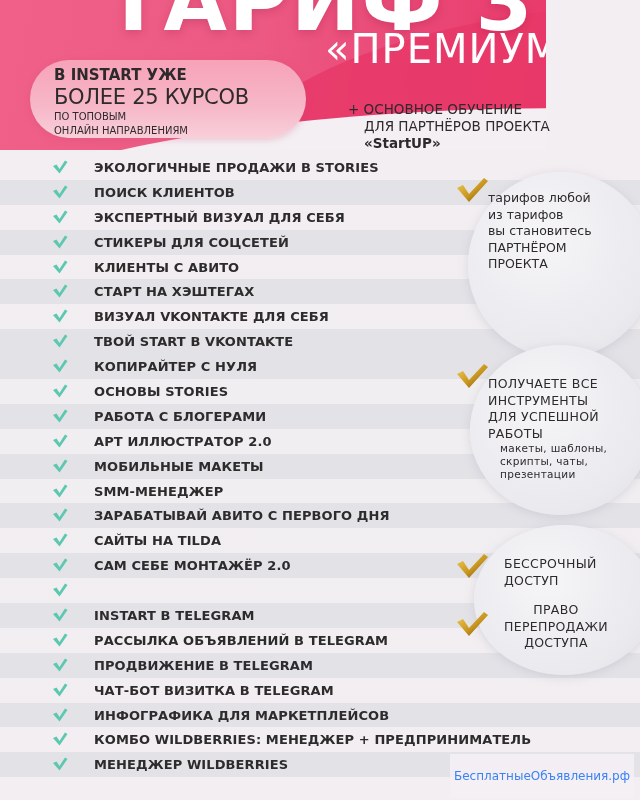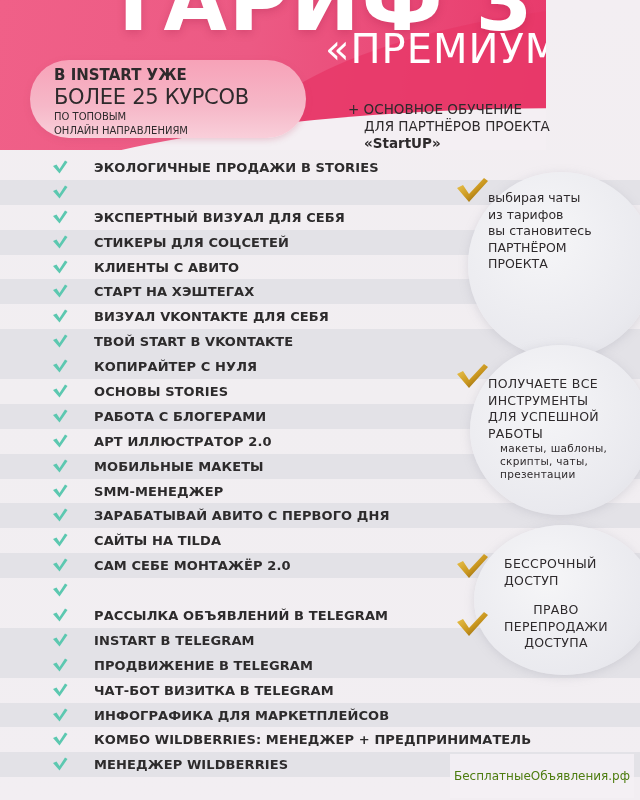--- a/index.html
+++ b/index.html
@@ -70,21 +70,21 @@
     background: radial-gradient(circle at 40% 35%, #f6f6f8 0%, #e9e9ee 70%, #dcdce2 100%);
     box-shadow: 0 2px 10px rgba(170,170,180,.35);
   }
   .gold {
     position: absolute; width: 34px; height: 28px;
   }
   .ctext { position: absolute; font-size: 12.5px; line-height: 16.5px; color: #2e2a2c; }
   .ctext.caps { font-size: 12.5px; letter-spacing: .3px; }
   .ctext .small { font-size: 10.5px; line-height: 13px; display: block; padding-left: 12px; }
   .watermark {
-    position: absolute; right: 6px; bottom: 2px; font-size: 12px; color: #4d7c0f;
+    position: absolute; right: 6px; bottom: 2px; font-size: 12px; color: #3b82f6;
     background: rgba(245,240,244,.85); padding: 15px 4px;
   }
 </style>
 </head>
 <body>
 
 <div class="hero">
   <div class="hero-wave2"></div>
   <div class="hero-wave"></div>
   <div class="title-big">ТАРИФ 3</div>
@@ -108,20 +108,21 @@
     <div class="row">
       <svg class="check" viewBox="0 0 16 16">
         <path d="M1 7 L4.5 5.5 L7.5 10 L13 1.5 L15.5 3 L7.5 14.5 Z" fill="#5cc8b0"></path>
       </svg>
       <span class="label">ЭКОЛОГИЧНЫЕ ПРОДАЖИ В STORIES</span>
     </div>
     <div class="row shade">
       <svg class="check" viewBox="0 0 16 16">
         <path d="M1 7 L4.5 5.5 L7.5 10 L13 1.5 L15.5 3 L7.5 14.5 Z" fill="#5cc8b0"></path>
       </svg>
+      <span class="label">ПОИСК КЛИЕНТОВ</span>
     </div>
     <div class="row">
       <svg class="check" viewBox="0 0 16 16">
         <path d="M1 7 L4.5 5.5 L7.5 10 L13 1.5 L15.5 3 L7.5 14.5 Z" fill="#5cc8b0"></path>
       </svg>
       <span class="label">ЭКСПЕРТНЫЙ ВИЗУАЛ ДЛЯ СЕБЯ</span>
     </div>
     <div class="row shade">
       <svg class="check" viewBox="0 0 16 16">
         <path d="M1 7 L4.5 5.5 L7.5 10 L13 1.5 L15.5 3 L7.5 14.5 Z" fill="#5cc8b0"></path>
@@ -204,31 +205,31 @@
       <svg class="check" viewBox="0 0 16 16">
         <path d="M1 7 L4.5 5.5 L7.5 10 L13 1.5 L15.5 3 L7.5 14.5 Z" fill="#5cc8b0"></path>
       </svg>
       <span class="label">САМ СЕБЕ МОНТАЖЁР 2.0</span>
     </div>
     <div class="row">
       <svg class="check" viewBox="0 0 16 16">
         <path d="M1 7 L4.5 5.5 L7.5 10 L13 1.5 L15.5 3 L7.5 14.5 Z" fill="#5cc8b0"></path>
       </svg>
     </div>
+    <div class="row shade">
+      <svg class="check" viewBox="0 0 16 16">
+        <path d="M1 7 L4.5 5.5 L7.5 10 L13 1.5 L15.5 3 L7.5 14.5 Z" fill="#5cc8b0"></path>
+      </svg>
+      <span class="label">INSTART В TELEGRAM</span>
+    </div>
     <div class="row">
       <svg class="check" viewBox="0 0 16 16">
         <path d="M1 7 L4.5 5.5 L7.5 10 L13 1.5 L15.5 3 L7.5 14.5 Z" fill="#5cc8b0"></path>
       </svg>
       <span class="label">РАССЫЛКА ОБЪЯВЛЕНИЙ В TELEGRAM</span>
-    </div>
-    <div class="row shade">
-      <svg class="check" viewBox="0 0 16 16">
-        <path d="M1 7 L4.5 5.5 L7.5 10 L13 1.5 L15.5 3 L7.5 14.5 Z" fill="#5cc8b0"></path>
-      </svg>
-      <span class="label">INSTART В TELEGRAM</span>
     </div>
     <div class="row shade">
       <svg class="check" viewBox="0 0 16 16">
         <path d="M1 7 L4.5 5.5 L7.5 10 L13 1.5 L15.5 3 L7.5 14.5 Z" fill="#5cc8b0"></path>
       </svg>
       <span class="label">ПРОДВИЖЕНИЕ В TELEGRAM</span>
     </div>
     <div class="row">
       <svg class="check" viewBox="0 0 16 16">
         <path d="M1 7 L4.5 5.5 L7.5 10 L13 1.5 L15.5 3 L7.5 14.5 Z" fill="#5cc8b0"></path>
@@ -263,21 +264,21 @@
   <defs>
       <linearGradient id="g1" x1="0" y1="0" x2="1" y2="1">
         <stop offset="0" stop-color="#f2cf5a"></stop>
         <stop offset=".55" stop-color="#c9961e"></stop>
         <stop offset="1" stop-color="#6e4a0c"></stop>
       </linearGradient>
     </defs>
   <path d="M2 12 L8 9 L14 18 L29 2 L33 5 L14 26 Z" fill="url(#g1)"></path>
 </svg>
 <div class="ctext" style="left:488px; top:190px;">
-  <span style="display:block">выбирая чаты</span>
+  <span style="display:block">тарифов любой</span>
   <span style="display:block">из тарифов</span>
   <span style="display:block">вы становитесь</span>
   <span style="display:block">ПАРТНЁРОМ</span>
   <span style="display:block">ПРОЕКТА</span>
 </div>
 
 <svg class="gold" style="left:455px; top:362px;" viewBox="0 0 34 28">
   <path d="M2 12 L8 9 L14 18 L29 2 L33 5 L14 26 Z" fill="url(#g1)"></path>
 </svg>
 <div class="ctext caps" style="left:488px; top:376px;">

